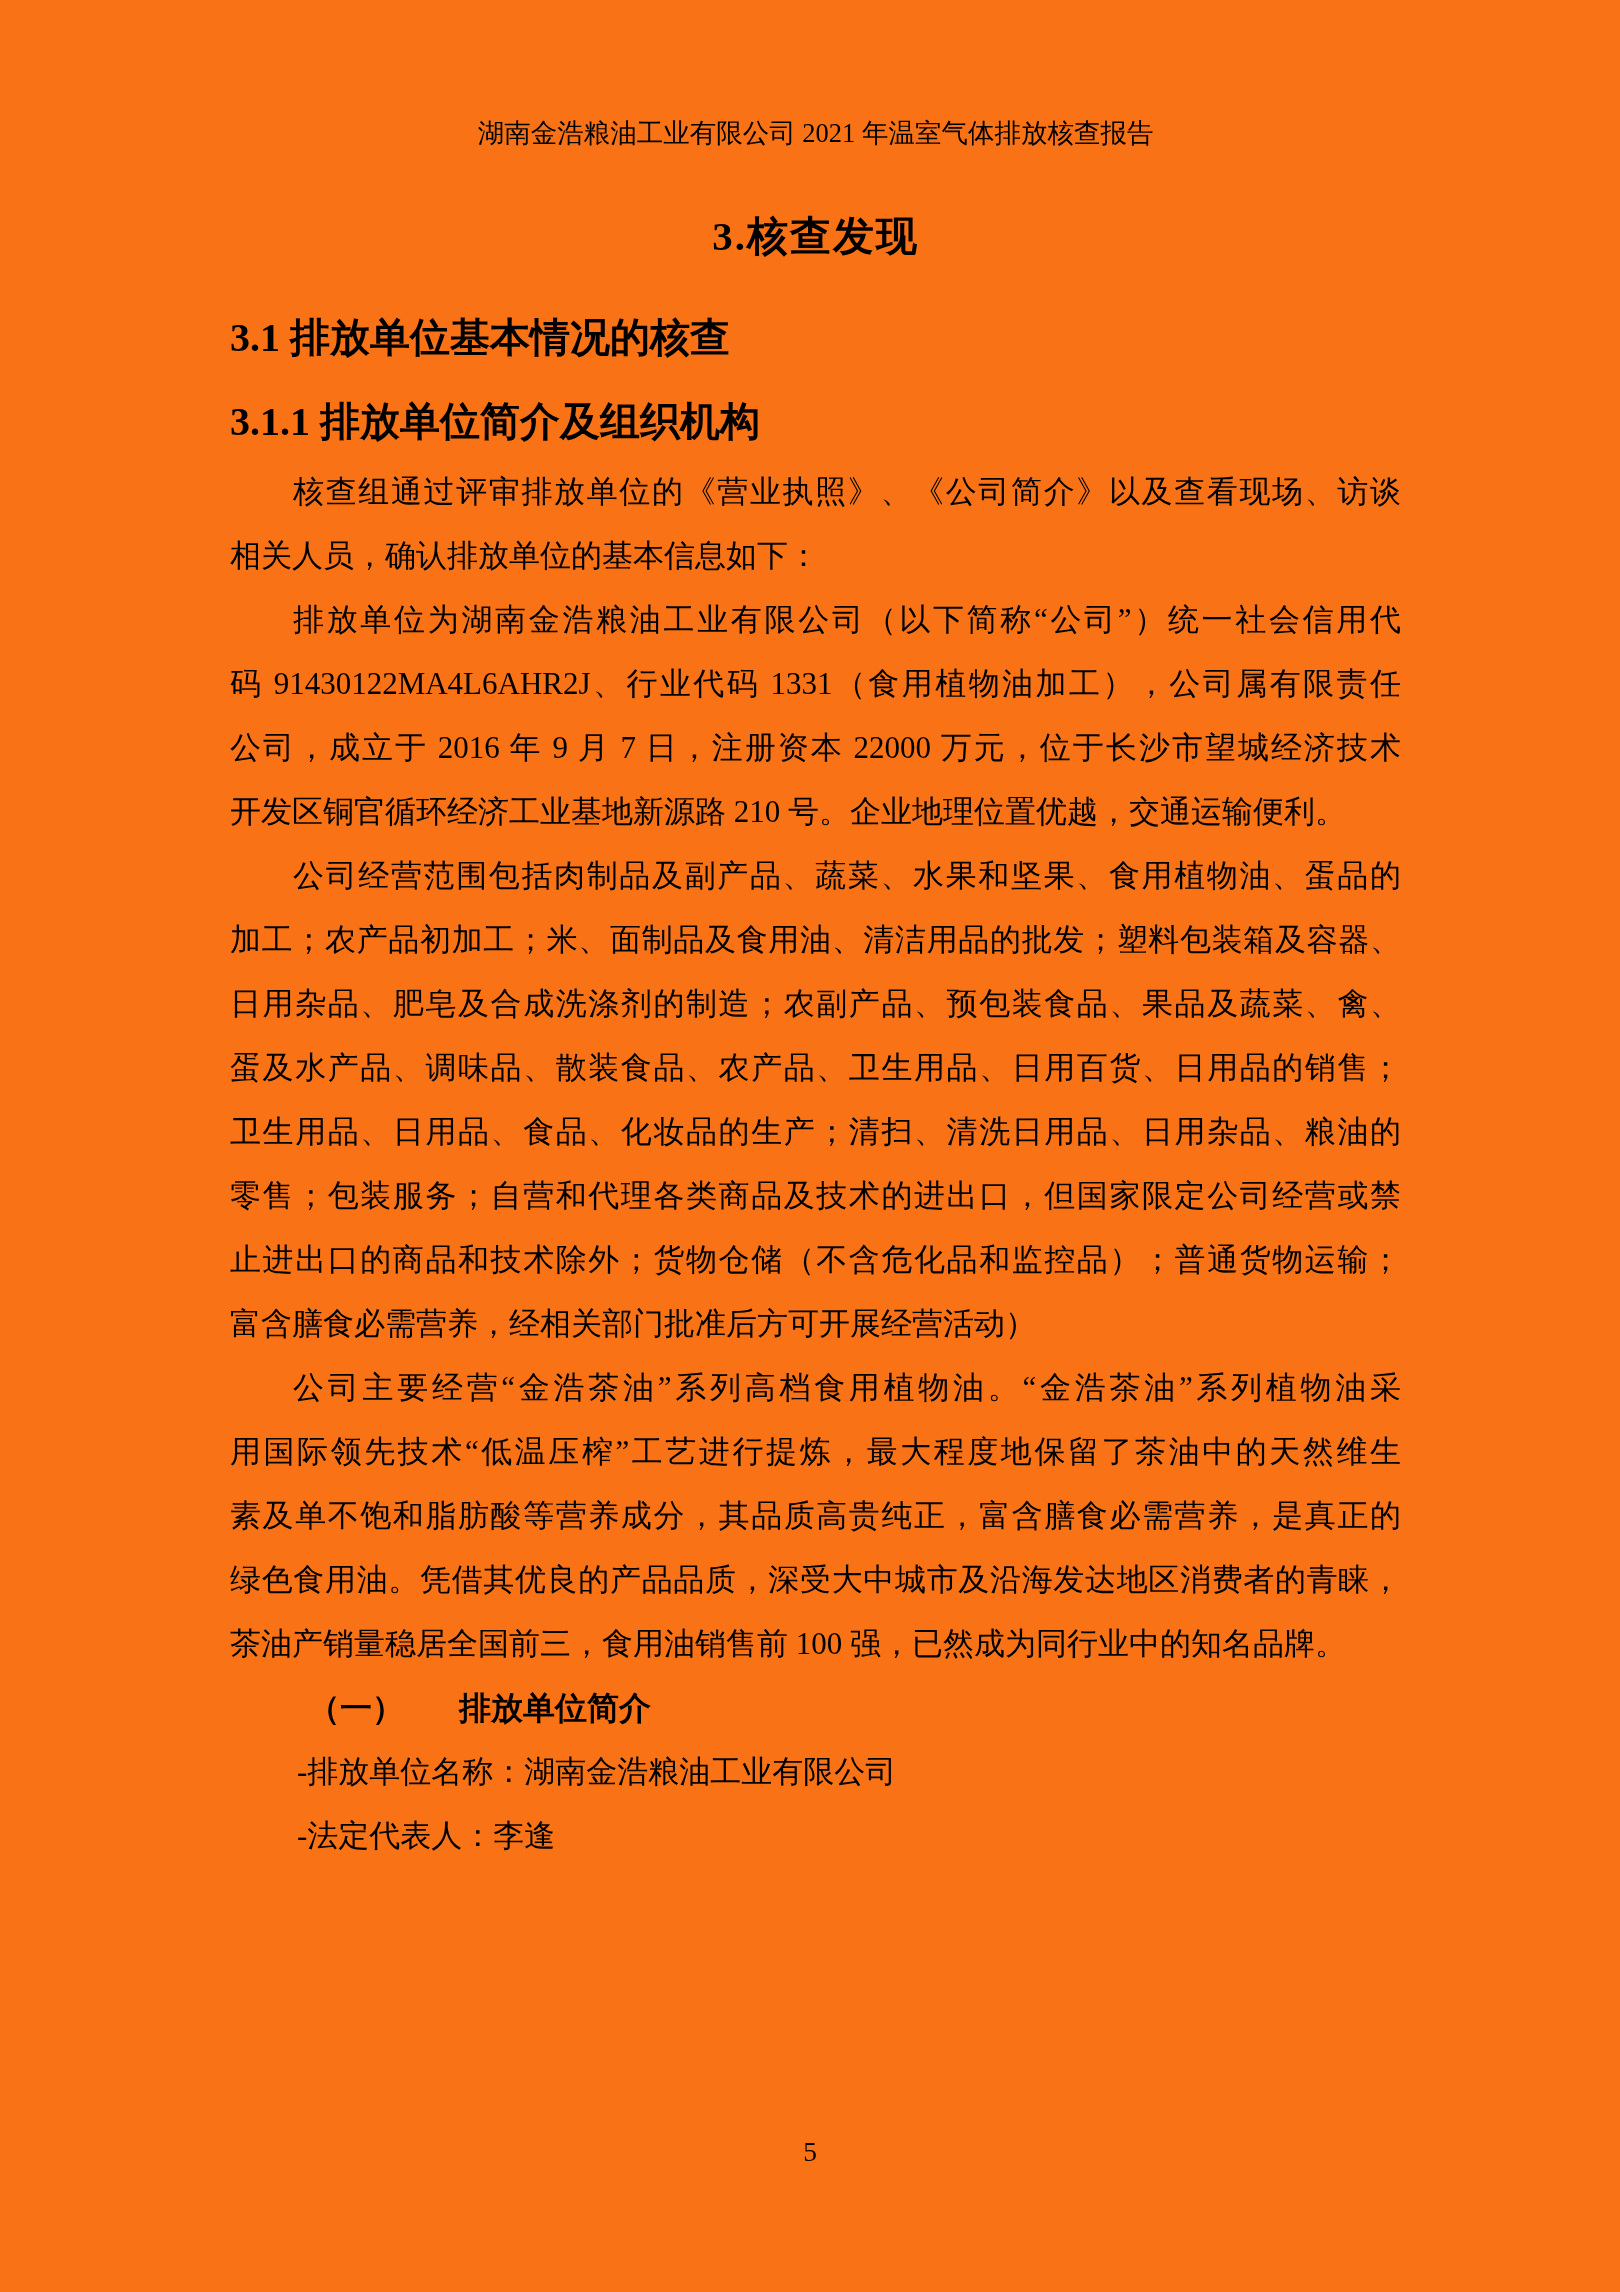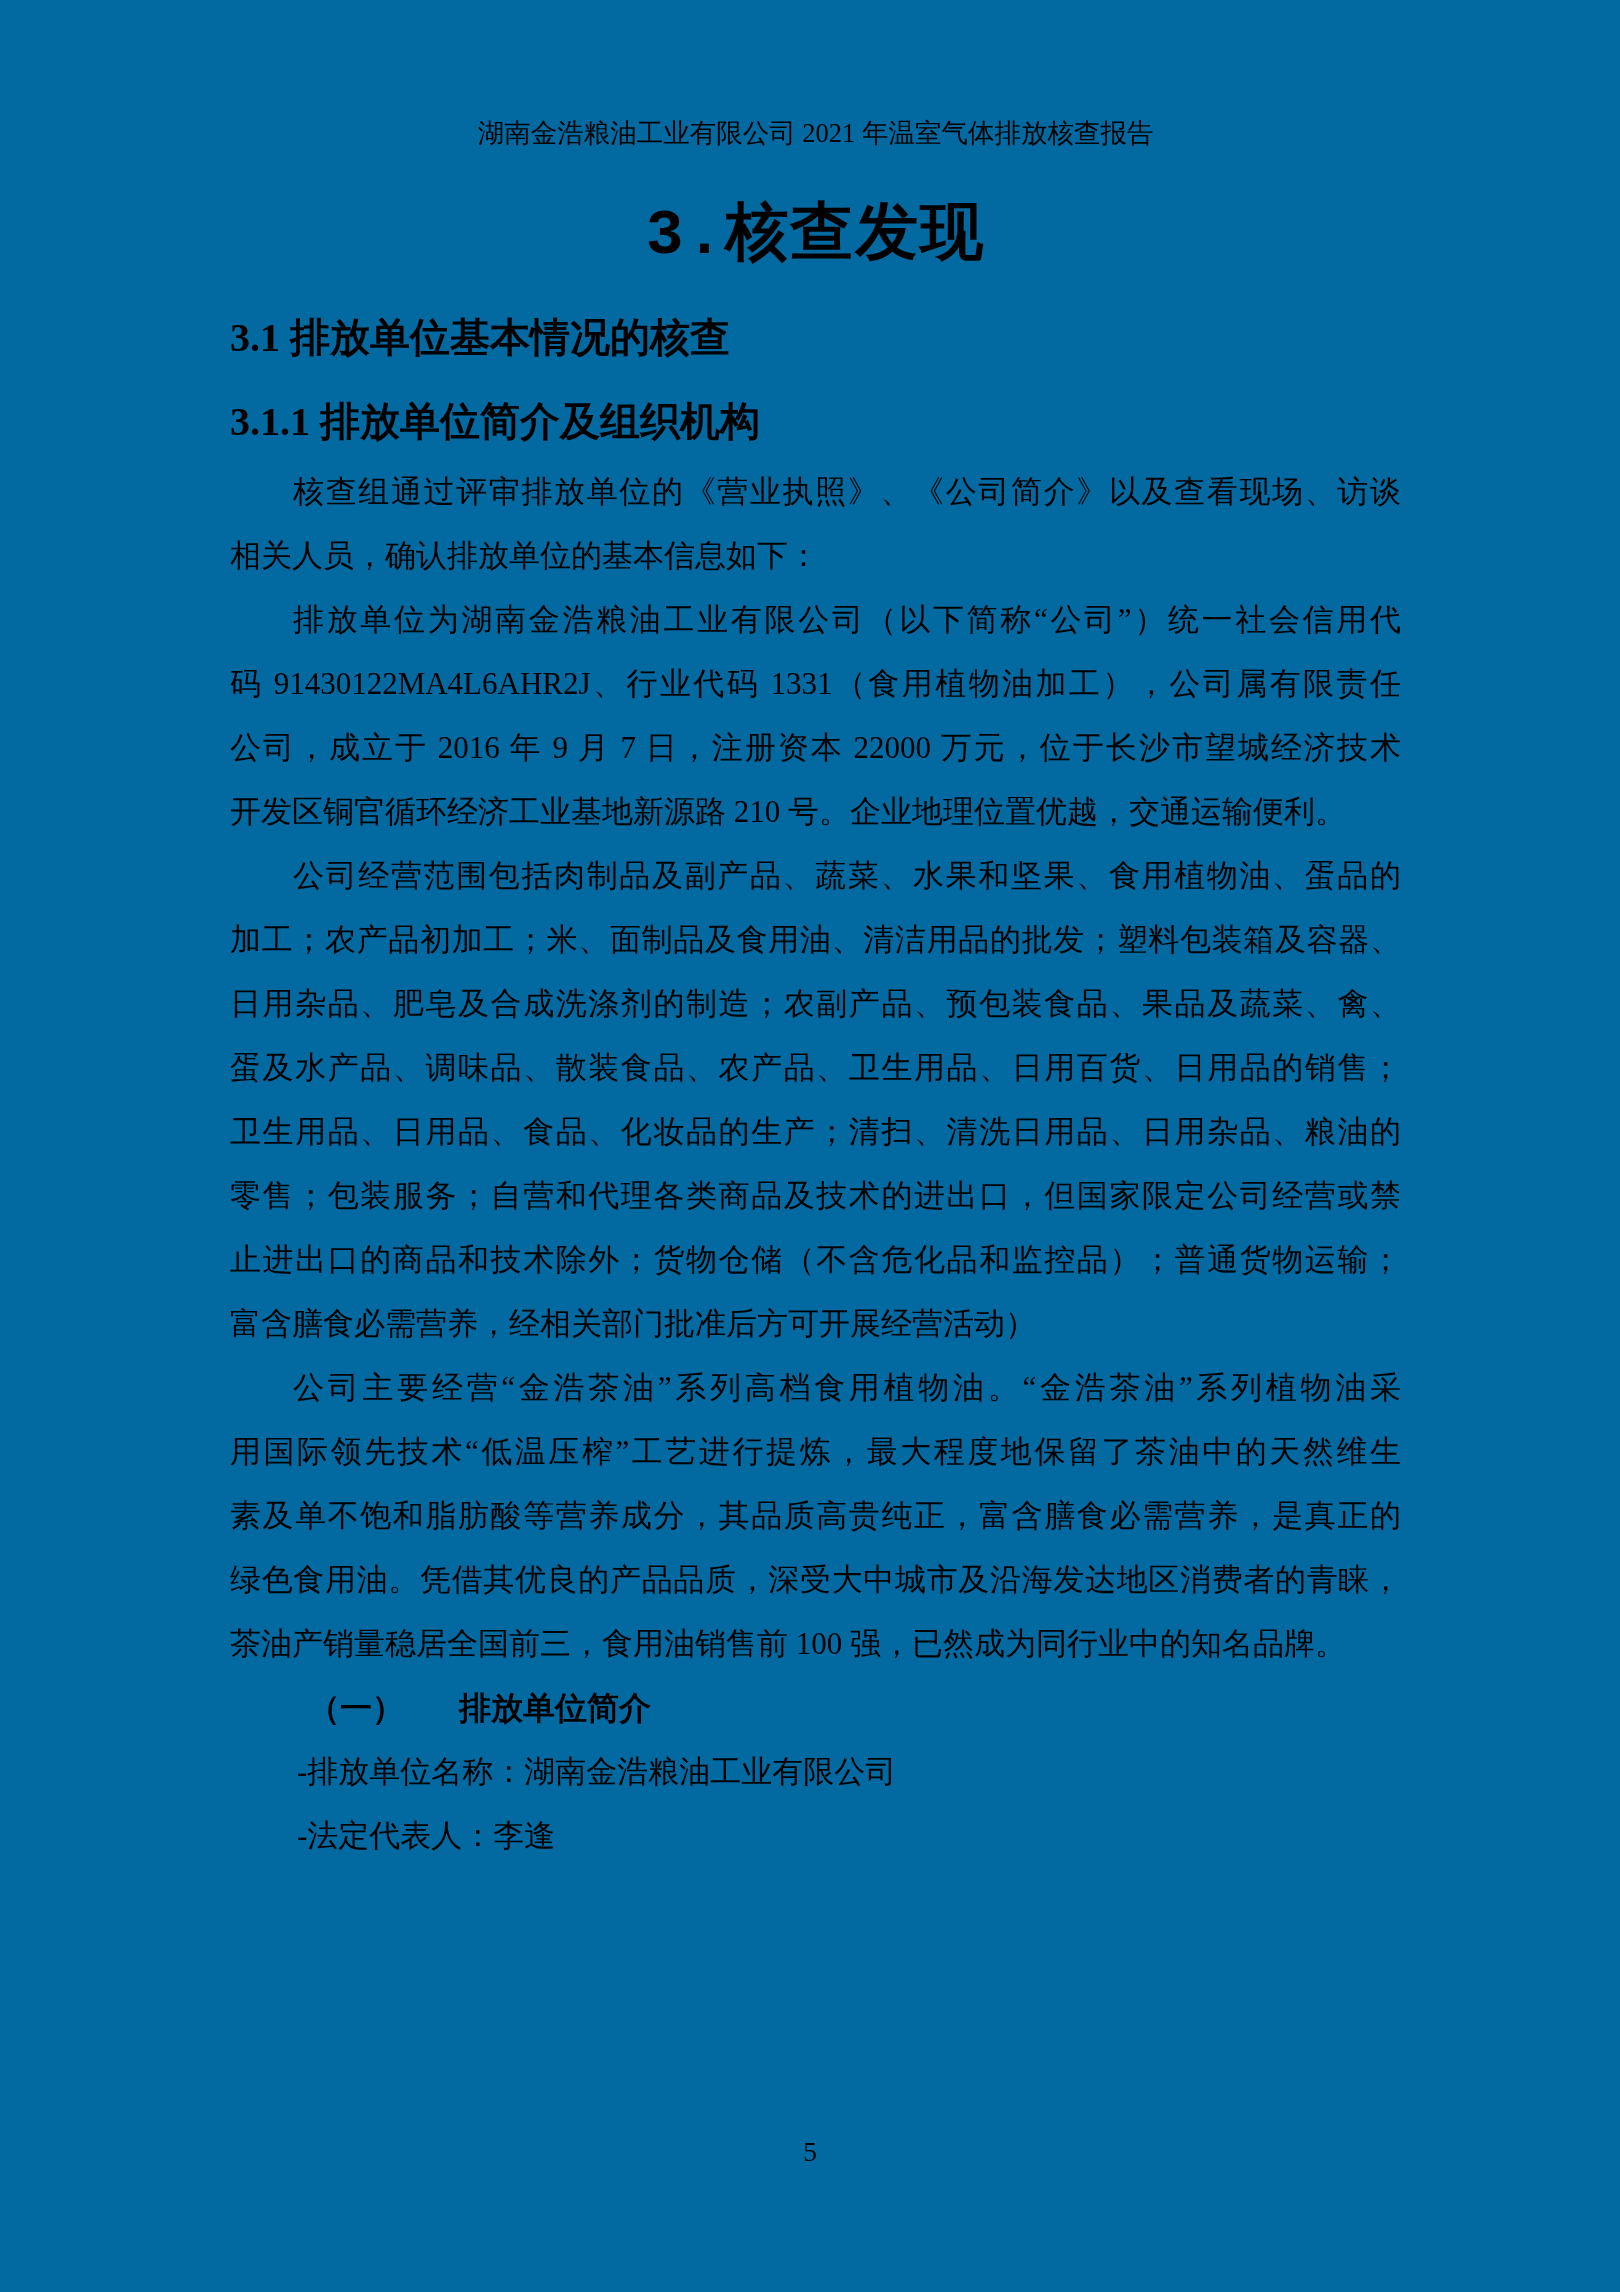--- a/index.html
+++ b/index.html
@@ -2,39 +2,39 @@
 <html lang="zh"><head>
 <meta charset="utf-8">
 <style>
   * { margin: 0; padding: 0; box-sizing: border-box; }
   html, body { background: #888; }
   .page {
     position: relative;
     width: 1620px;
     height: 2293px;
     margin: 0 auto;
-    background: #0369a1;
+    background: #f97316;
     color: #000000;
     font-family: "Liberation Serif", "DejaVu Serif", serif;
     padding: 114px 219px 0 230px;
     overflow: hidden;
   }
   .doc-header {
     font-size: 26.5px;
     line-height: 39px;
     text-align: center;
     white-space: nowrap;
   }
   .doc-title {
     margin-top: 54px;
-    font-size: 63px;
+    font-size: 41px;
     line-height: 59px;
     font-weight: bold;
     text-align: center;
-    font-family: Liberation Mono, monospace;
+    font-family: Liberation Serif, serif;
     letter-spacing: 2px;
   }
   .sec {
     font-weight: bold;
     font-size: 40px;
     line-height: 45px;
     text-align: left;
   }
   .sec.h2 { margin-top: 49px; }
   .sec.h3 { margin-top: 39px; }

